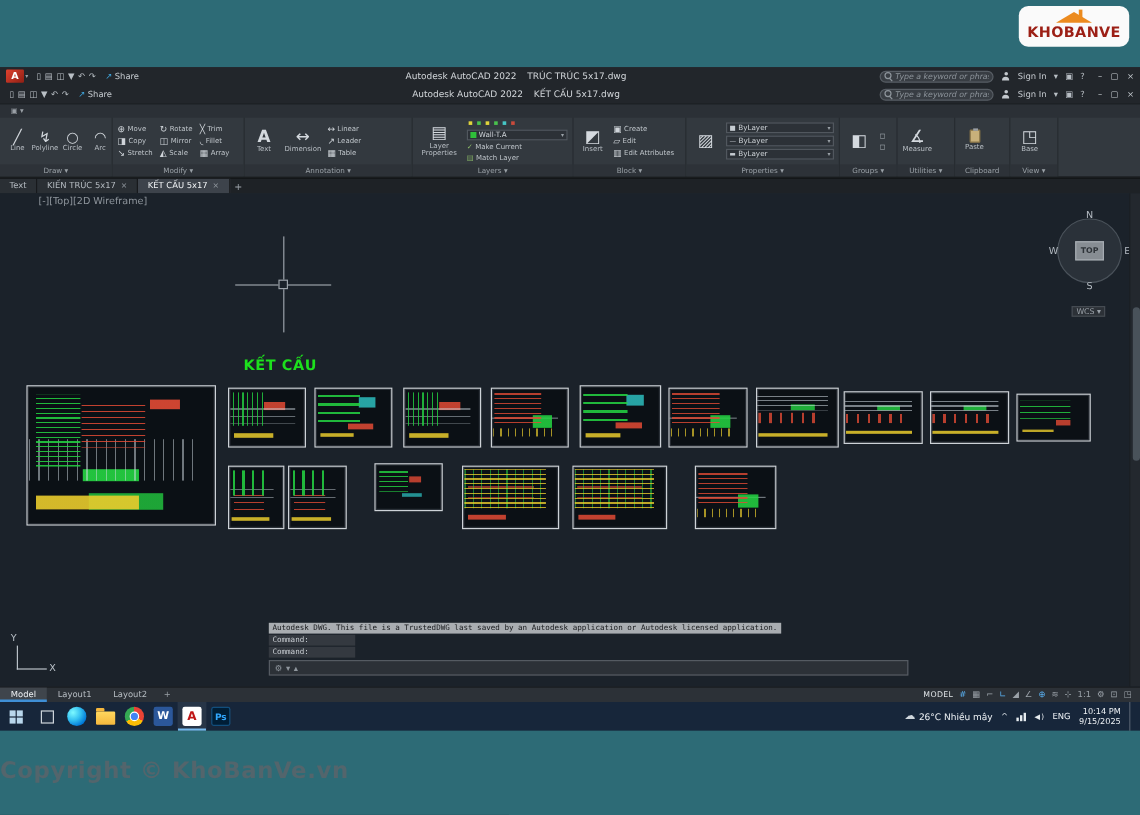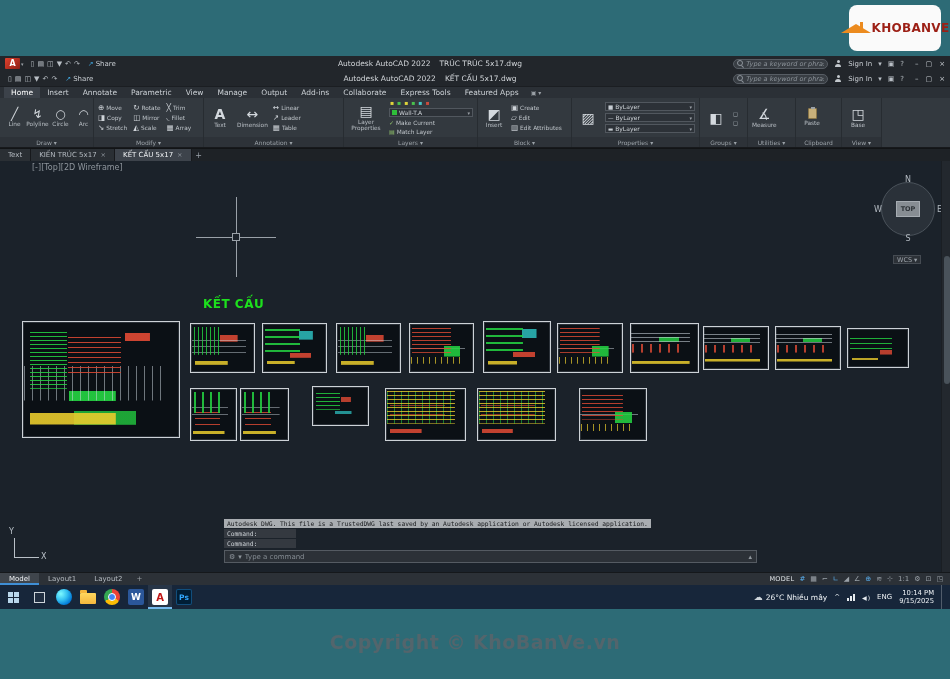--- a/index.html
+++ b/index.html
@@ -2,26 +2,26 @@
 <html><head>
 <meta charset="utf-8">
 <style>
   *{box-sizing:border-box;margin:0;padding:0}
   html,body{width:950px;height:679px;overflow:hidden}
   body{font-family:"DejaVu Sans","Liberation Sans",sans-serif;background:#2d6b76}
   .page{position:relative;width:950px;height:679px;overflow:hidden}
 
   
   .top-banner{position:absolute;left:0;top:0;width:950px;height:56px;background:#2d6b76}
-  .logo{position:absolute;right:9px;top:5px;width:92px;height:46px;background:#fafafa;border-radius:8px;
-        display:flex;flex-direction:row;align-items:center;justify-content:center;gap:1px}
+  .logo{position:absolute;right:9px;top:5px;width:92px;height:34px;background:#fafafa;border-radius:8px;
+        display:flex;flex-direction:column;align-items:center;justify-content:center;gap:1px}
   .logo-roof{width:0;height:0;border-left:15px solid transparent;border-right:15px solid transparent;border-bottom:9px solid #ec8b1f;position:relative}
   .logo-roof::after{content:"";position:absolute;left:4px;top:-2px;width:3px;height:7px;background:#ec8b1f}
   .logo-text{font-size:12px;font-weight:800;color:#9c1f15;letter-spacing:.3px}
-  .bottom-banner{position:absolute;left:0;top:609px;width:950px;height:70px;background:#2d6b76;display:flex;justify-content:center}
+  .bottom-banner{position:absolute;left:0;top:609px;width:950px;height:70px;background:#2d6b76;display:flex;justify-content:flex-start}
   .copyright{margin-top:22px;font-size:19px;font-weight:700;color:#53656c;letter-spacing:.5px}
 
   
   .acad{position:absolute;left:0;top:56px;width:950px;height:529px;background:#2b3036;display:flex;flex-direction:column}
 
   
   .titlebar{height:30px;background:#22262b;display:flex;flex-direction:column}
   .tb-row{flex:1;display:flex;align-items:center;padding:0 5px;gap:4px;font-size:7.5px;color:#c6cbd0;position:relative}
   .acad-badge{display:flex;align-items:center;gap:1px}
   .acad-a{width:15px;height:11px;background:linear-gradient(135deg,#e0412e,#8e1f14);color:#fff;font-size:8px;font-weight:700;
@@ -338,33 +338,20 @@
           <div class="win-btns" data-name="window-controls-2">
             <span data-name="minimize-button">–</span>
             <span data-name="restore-button">▢</span>
             <span data-name="close-button">×</span>
           </div>
         </div>
       </div>
     </div>
 
     <div class="menubar" data-name="ribbon-tab-bar">
-      <div class="rtabs" data-name="ribbon-tab-row">
-          <div class="rtab active" data-name="ribbon-tab-home">Home</div>
-          <div class="rtab" data-name="ribbon-tab-insert">Insert</div>
-          <div class="rtab" data-name="ribbon-tab-annotate">Annotate</div>
-          <div class="rtab" data-name="ribbon-tab-parametric">Parametric</div>
-          <div class="rtab" data-name="ribbon-tab-view">View</div>
-          <div class="rtab" data-name="ribbon-tab-manage">Manage</div>
-          <div class="rtab" data-name="ribbon-tab-output">Output</div>
-          <div class="rtab" data-name="ribbon-tab-add-ins">Add-ins</div>
-          <div class="rtab" data-name="ribbon-tab-collaborate">Collaborate</div>
-          <div class="rtab" data-name="ribbon-tab-express-tools">Express Tools</div>
-          <div class="rtab" data-name="ribbon-tab-featured-apps">Featured Apps</div>
-        </div>
       <div class="menubar-extra" data-name="ribbon-display-toggle">
         <span data-name="panel-toggle-icon">▣</span>
         <span data-name="caret-icon">▾</span>
       </div>
     </div>
 
     <div class="ribbon" data-name="ribbon">
       <div class="panel" style="width:94px" data-name="panel-draw">
         <div style="display:flex;gap:2px" data-name="draw-tools">
             <div class="tool-v" data-name="tool-line">
@@ -652,21 +639,20 @@
       <div class="ucs-vline" data-name="ucs-y-axis"></div>
       <div class="ucs-hline" data-name="ucs-x-axis"></div>
       <span class="ucs-xlab" data-name="ucs-x-label">X</span>
 
       <div class="trust" data-name="trusteddwg-message">Autodesk DWG.  This file is a TrustedDWG last saved by an Autodesk application or Autodesk licensed application.</div>
       <div class="cmdline cmd1" data-name="command-history-line">Command:</div>
       <div class="cmdline cmd2" data-name="command-history-line">Command:</div>
       <div class="cmdinput" data-name="command-line">
         <span class="cmd-ic" data-name="command-customize-icon">⚙</span>
         <span class="cmd-ic" data-name="recent-commands-icon">▾</span>
-        <input data-name="command-input" placeholder="Type a command" style="">
         <span class="cmd-ic" data-name="command-expand-icon">▴</span>
       </div>
 
       <div class="vscroll" data-name="vertical-scrollbar">
         <div class="vthumb" data-name="scrollbar-thumb"></div>
       </div>
     </div>
 
     <div class="layoutbar" data-name="layout-status-bar">
       <div class="ltab-row" data-name="layout-tab-row">

